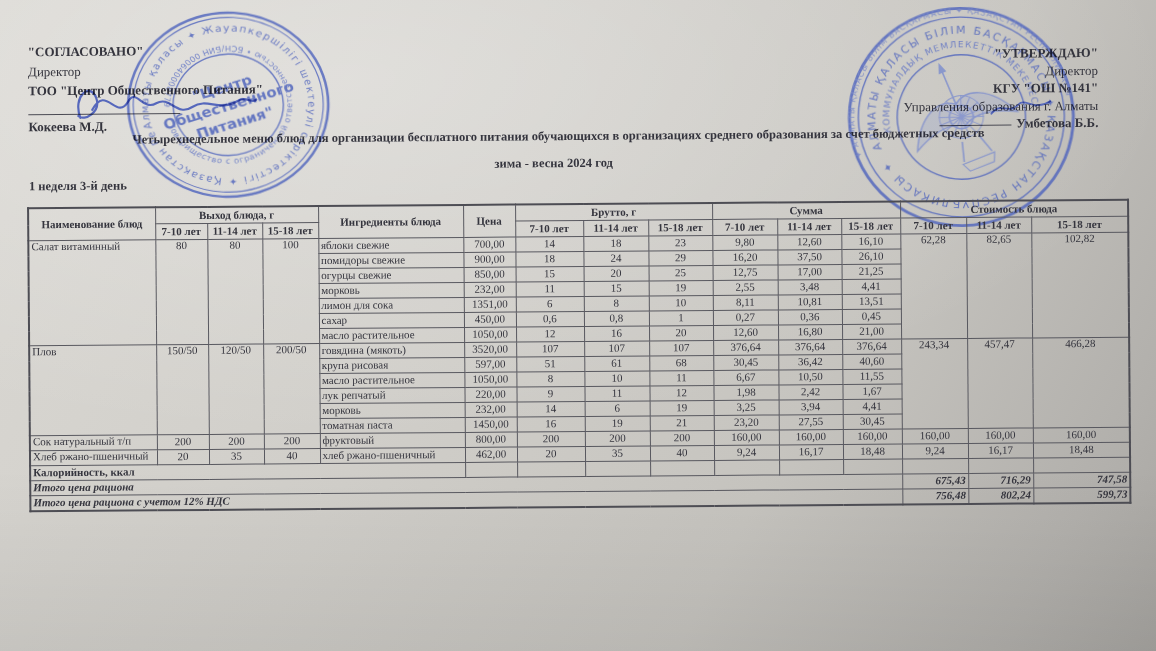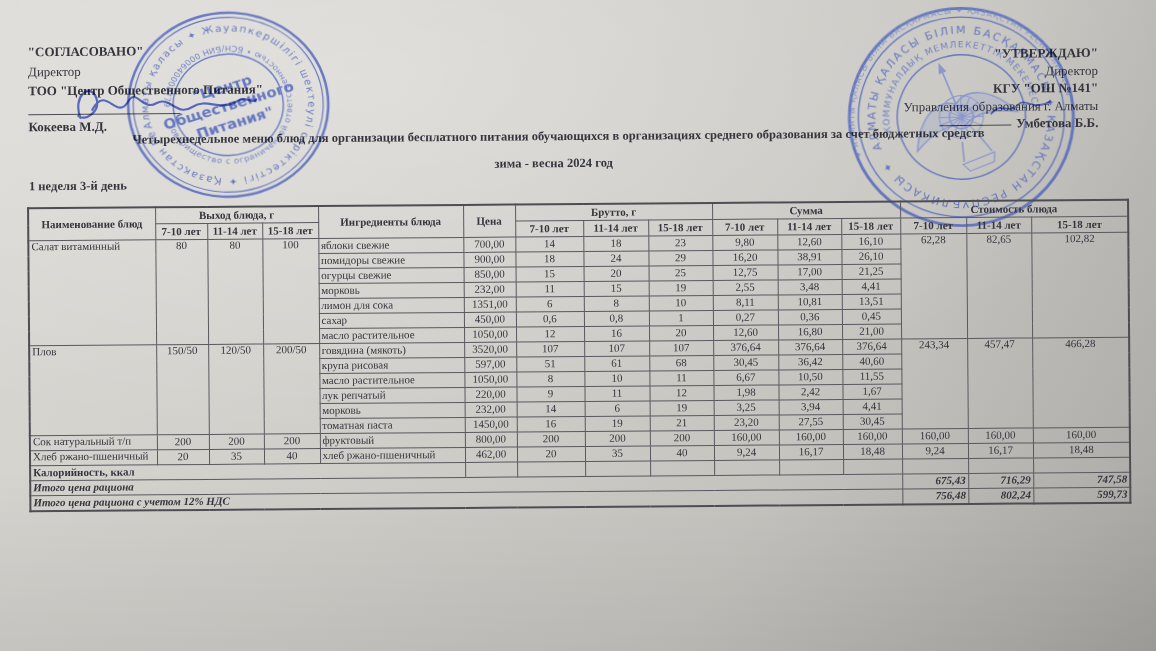--- a/index.html
+++ b/index.html
@@ -196,21 +196,21 @@
         <td class="cost-cell" rowspan="7">82,65</td>
         <td class="cost-cell" rowspan="7">102,82</td>
       </tr>
       <tr>
         <td class="ing">помидоры свежие</td>
         <td class="num">900,00</td>
         <td class="num">18</td>
         <td class="num">24</td>
         <td class="num">29</td>
         <td class="num">16,20</td>
-        <td class="num">38,91</td>
+        <td class="num">37,50</td>
         <td class="num">26,10</td>
       </tr>
       <tr>
         <td class="ing">огурцы свежие</td>
         <td class="num">850,00</td>
         <td class="num">15</td>
         <td class="num">20</td>
         <td class="num">25</td>
         <td class="num">12,75</td>
         <td class="num">17,00</td>

